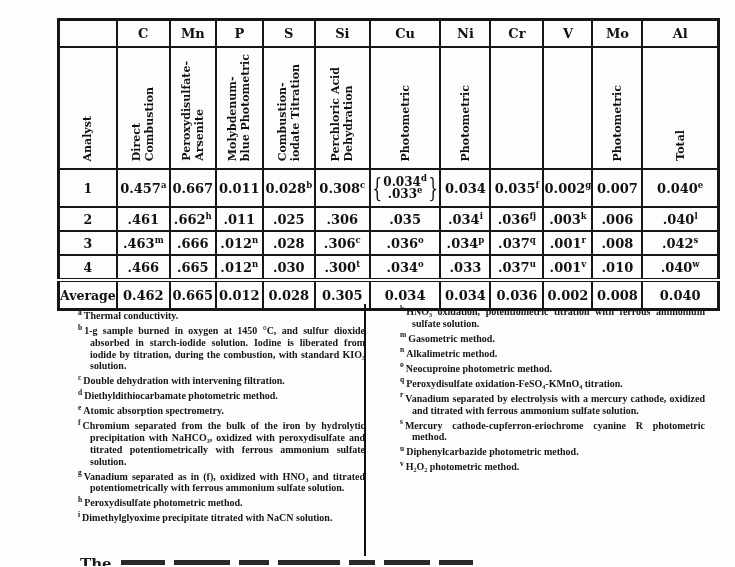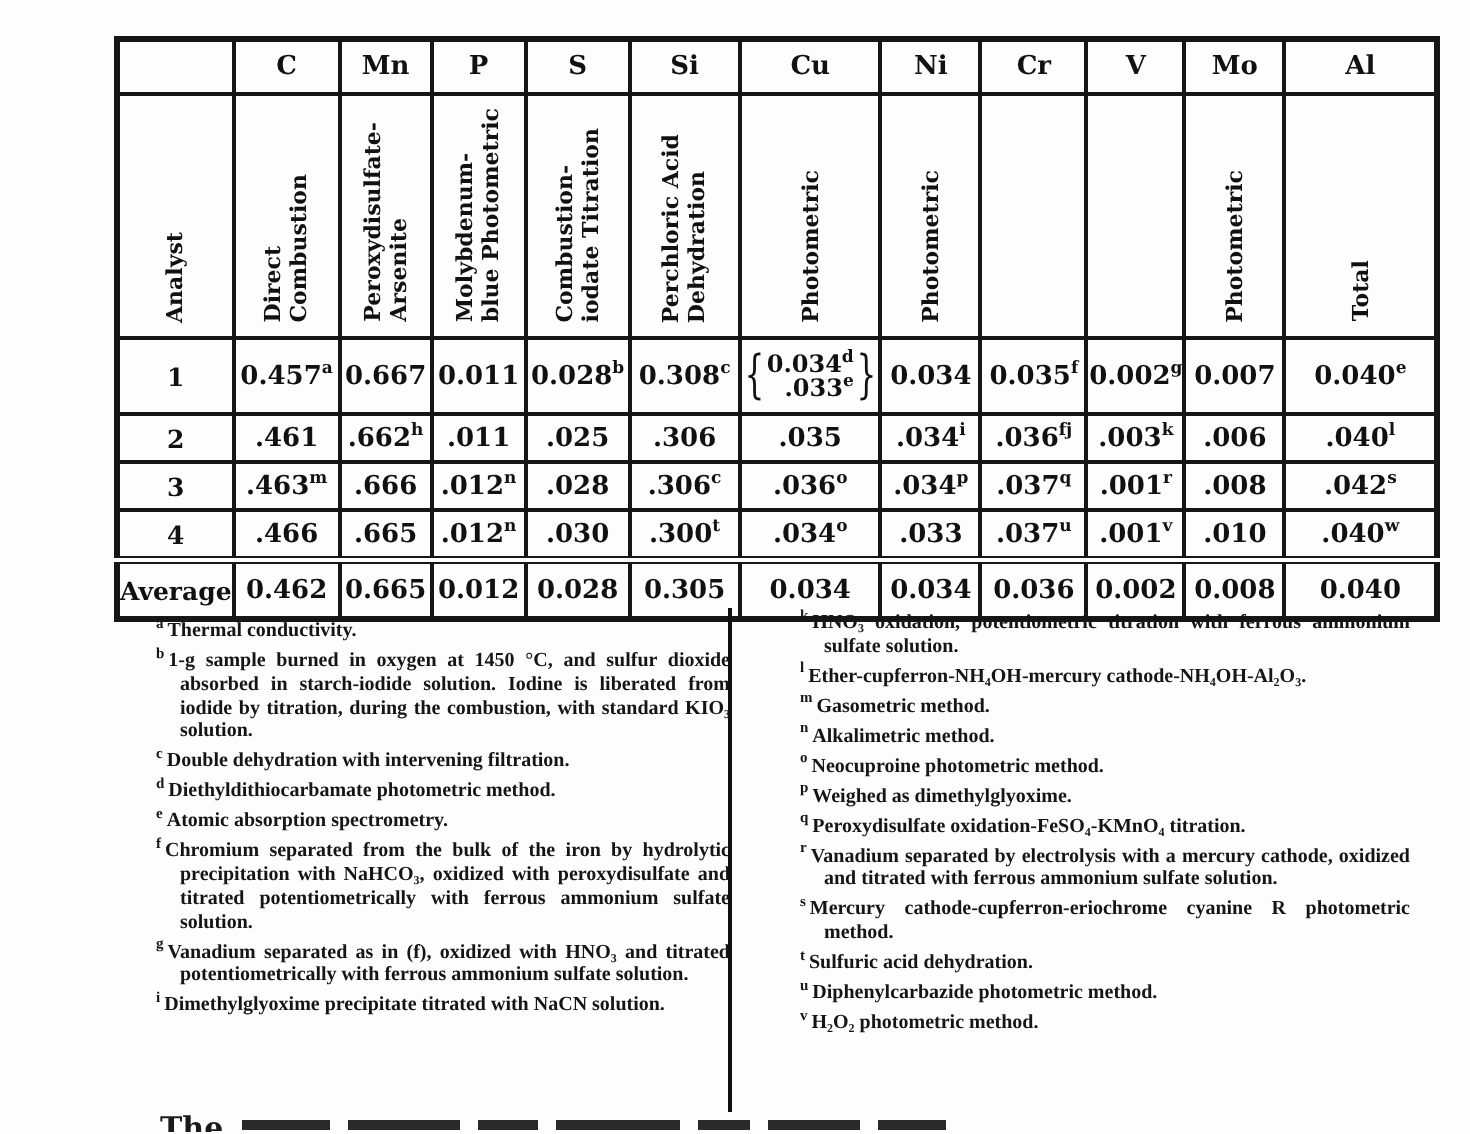--- a/index.html
+++ b/index.html
@@ -28,21 +28,21 @@
     padding:3px 0 6px 0;text-align:left;
   }
   .val{font-size:13px;font-weight:bold;text-align:center;}
   .row-label{font-size:12.5px;font-weight:bold;text-align:center;}
   .data-row td{height:22px;}
   .data-row.first td{height:36px;}
   .avg-row td{height:26px;border-top:4px double #161616;}
   sup{font-size:8.5px;font-weight:bold;line-height:0;}
   .cu-stack{display:flex;align-items:center;justify-content:center;}
   .cu-stack .nums{display:flex;flex-direction:column;line-height:12.5px;font-size:12px;}
-  .cu-stack .nums span{display:block;text-align:right;}
+  .cu-stack .nums span{display:block;text-align:center;}
   .brace{font-size:26px;font-weight:normal;transform:scaleX(0.6);line-height:1;margin:0 -2px;}
   
   .fn-col{position:absolute;font-size:10px;font-weight:bold;color:#151515;}
   .fn-left{left:78px;top:310px;width:287px;}
   .fn-right{left:400px;top:306px;width:305px;}
   .fn{
     text-align:justify;line-height:11.8px;
     padding-left:12px;text-indent:-12px;margin-bottom:3.2px;font-family:Liberation Serif, serif;
   }
   .fn sup{font-size:7.5px;padding-right:2px;}
@@ -194,33 +194,31 @@
   </table>
 
   <div class="fn-col fn-left" id="fn-left">
       <div class="fn"><sup>a</sup>Thermal conductivity.</div>
       <div class="fn"><sup>b</sup>1-g sample burned in oxygen at 1450 °C, and sulfur dioxide absorbed in starch-iodide solution. Iodine is liberated from iodide by titration, during the combustion, with standard KIO₃ solution.</div>
       <div class="fn"><sup>c</sup>Double dehydration with intervening filtration.</div>
       <div class="fn"><sup>d</sup>Diethyldithiocarbamate photometric method.</div>
       <div class="fn"><sup>e</sup>Atomic absorption spectrometry.</div>
       <div class="fn"><sup>f</sup>Chromium separated from the bulk of the iron by hydrolytic precipitation with NaHCO₃, oxidized with peroxydisulfate and titrated potentiometrically with ferrous ammonium sulfate solution.</div>
       <div class="fn"><sup>g</sup>Vanadium separated as in (f), oxidized with HNO₃ and titrated potentiometrically with ferrous ammonium sulfate solution.</div>
+      <div class="fn"><sup>h</sup>Peroxydisulfate photometric method.</div>
       <div class="fn"><sup>i</sup>Dimethylglyoxime precipitate titrated with NaCN solution.</div>
     </div>
   <div class="fn-col fn-right" id="fn-right">
       <div class="fn"><sup>k</sup>HNO₃ oxidation, potentiometric titration with ferrous ammonium sulfate solution.</div>
-      <div class="fn"><sup>l</sup>Ether-cupferron-NH₄OH-mercury cathode-NH₄OH-Al₂O₃.</div>
       <div class="fn"><sup>m</sup>Gasometric method.</div>
       <div class="fn"><sup>n</sup>Alkalimetric method.</div>
       <div class="fn"><sup>o</sup>Neocuproine photometric method.</div>
-      <div class="fn"><sup>p</sup>Weighed as dimethylglyoxime.</div>
       <div class="fn"><sup>q</sup>Peroxydisulfate oxidation-FeSO₄-KMnO₄ titration.</div>
       <div class="fn"><sup>r</sup>Vanadium separated by electrolysis with a mercury cathode, oxidized and titrated with ferrous ammonium sulfate solution.</div>
       <div class="fn"><sup>s</sup>Mercury cathode-cupferron-eriochrome cyanine R photometric method.</div>
-      <div class="fn"><sup>t</sup>Sulfuric acid dehydration.</div>
       <div class="fn"><sup>u</sup>Diphenylcarbazide photometric method.</div>
       <div class="fn"><sup>v</sup>H₂O₂ photometric method.</div>
     </div>
   <div class="v-divider"></div>
 
   <div class="cutoff">
     <span class="cut-word">The</span>
     <i class="cb" style="width:44px"></i>
       <i class="cb" style="width:56px"></i>
     <i class="cb" style="width:30px"></i>

